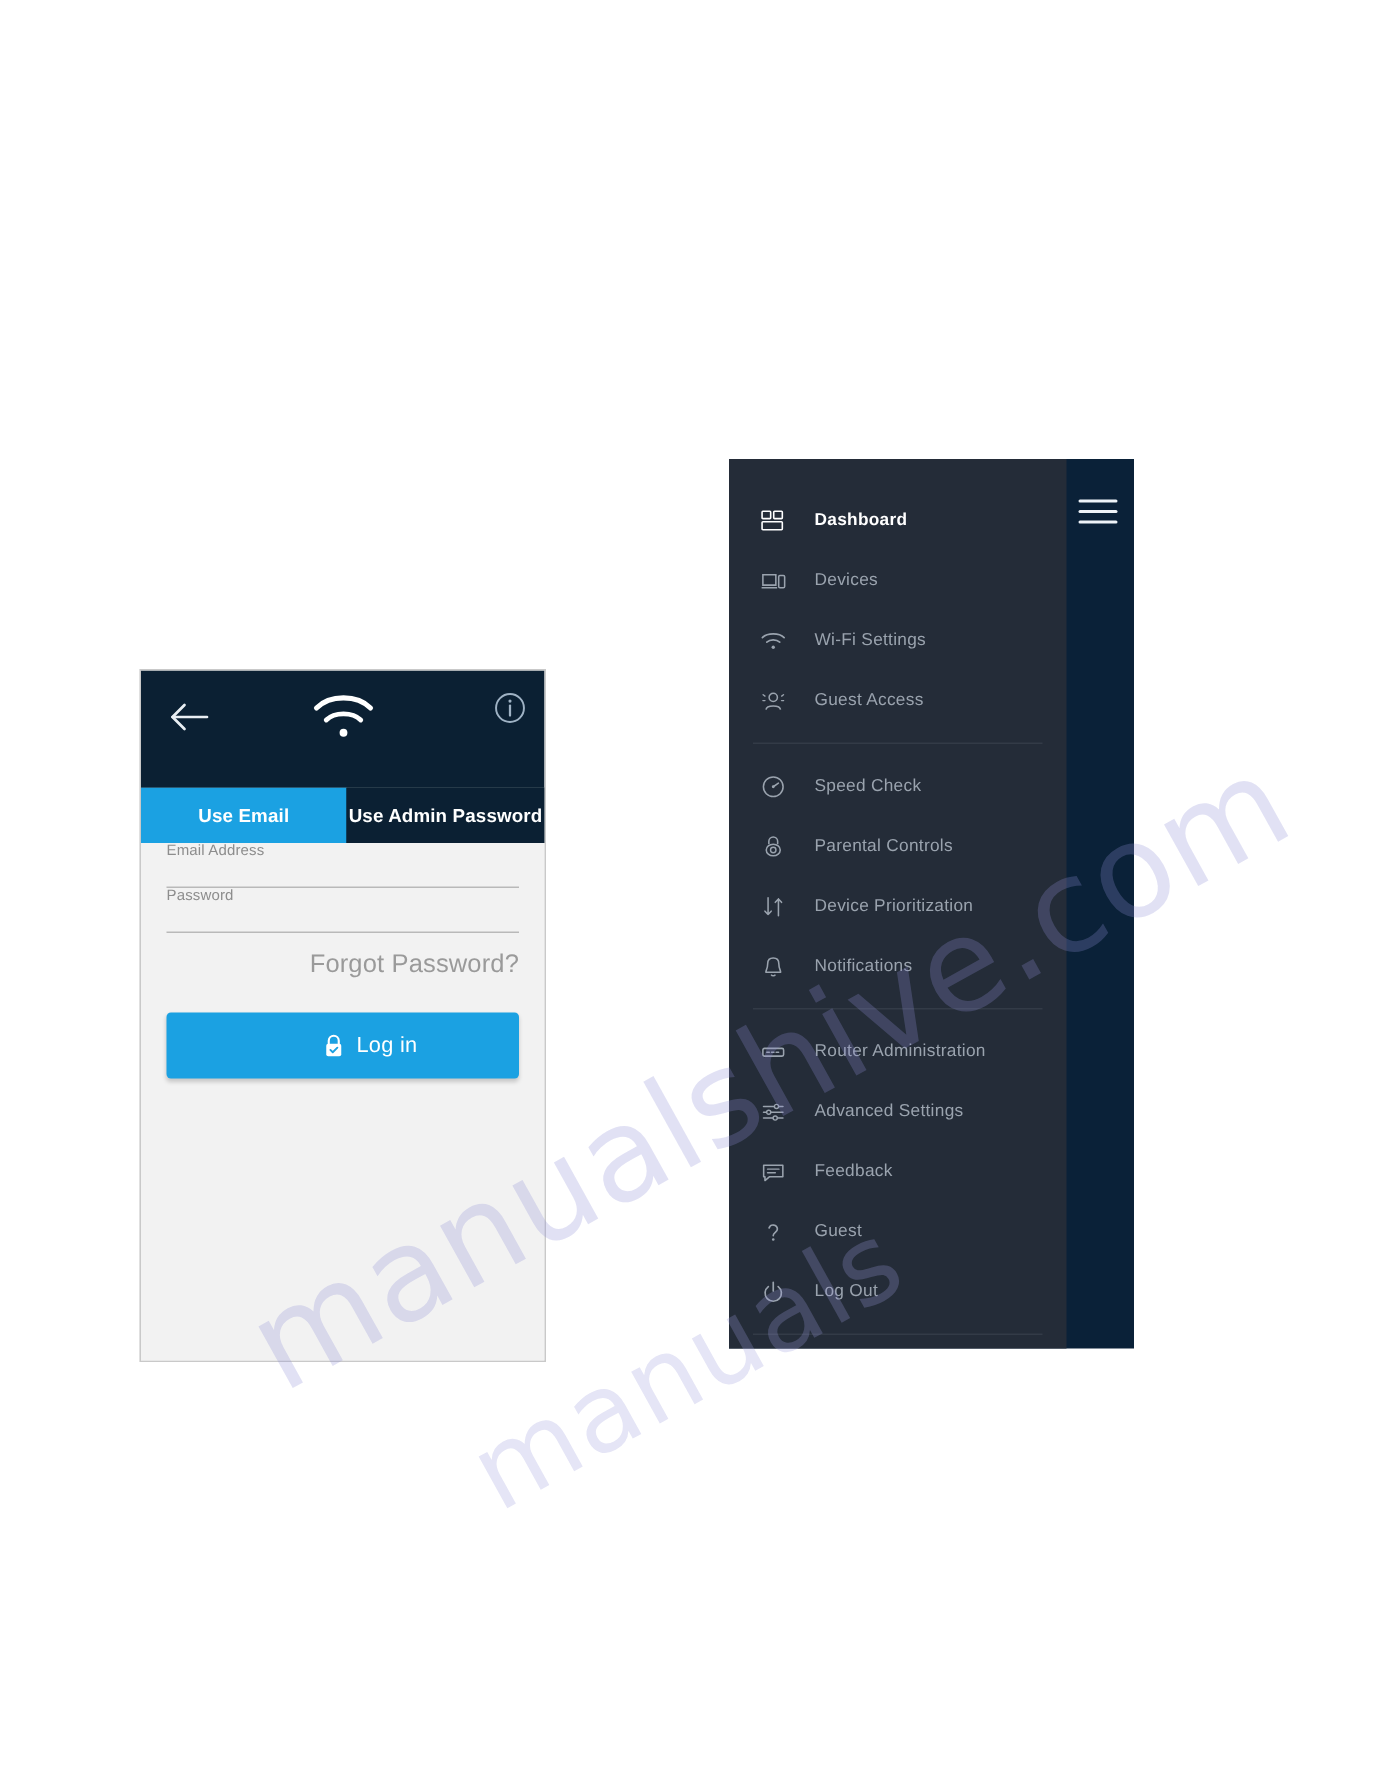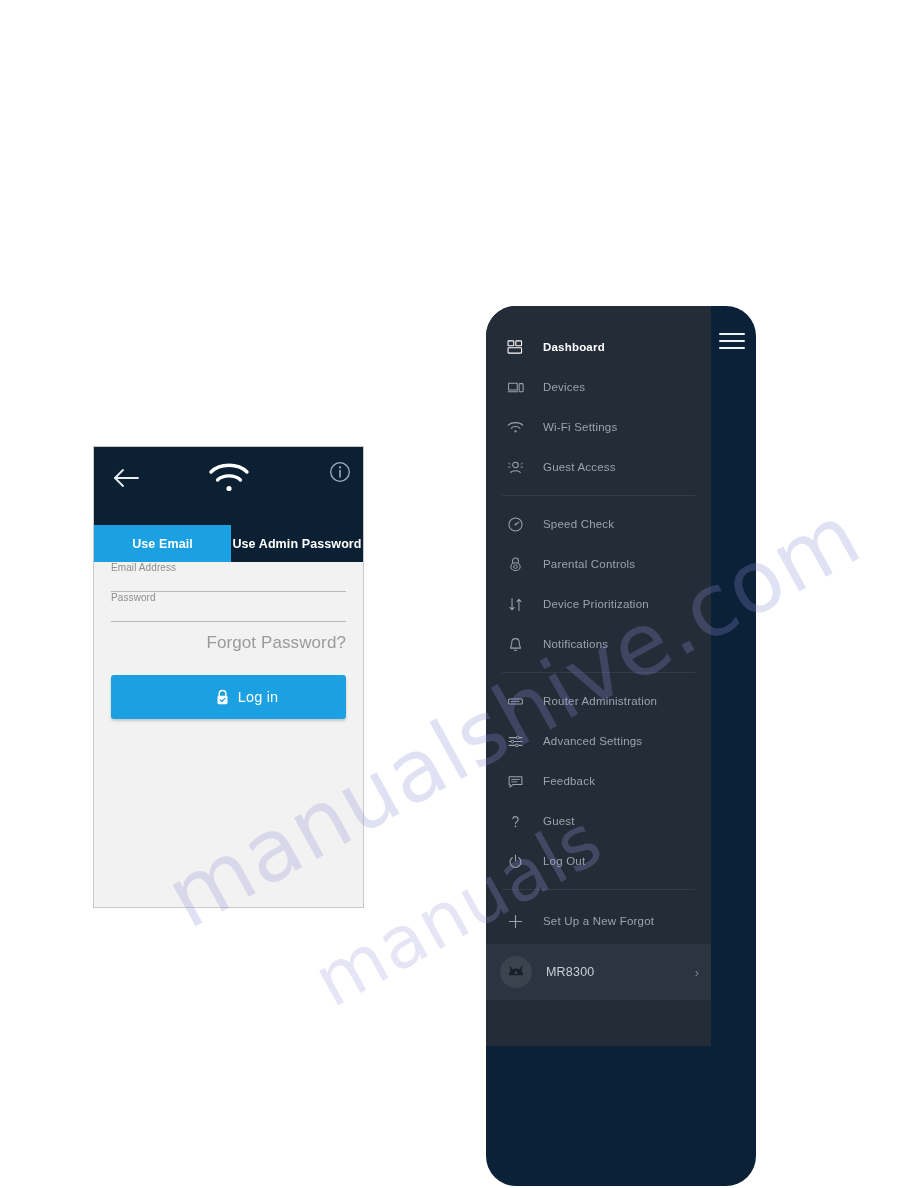--- a/index.html
+++ b/index.html
@@ -119,25 +119,24 @@
   .login-btn-label {
     font-size: 14.5px;
     color: #ffffff;
     letter-spacing: .2px;
   }
 
   
   .drawer-wrap {
     position: absolute;
     left: 486px; top: 306px;
-    width: 270px; height: 880px;
+    width: 270px; height: 593px;
     background: #0a2138;
     z-index: 10;
     overflow: hidden;
-    border-radius: 30px;
   }
   .drawer {
     position: absolute;
     left: 0; top: 0;
     width: 225px; height: 740px;
     background: #242c38;
   }
   .hamburger {
     position: absolute;
     right: 11px; top: 27px;

